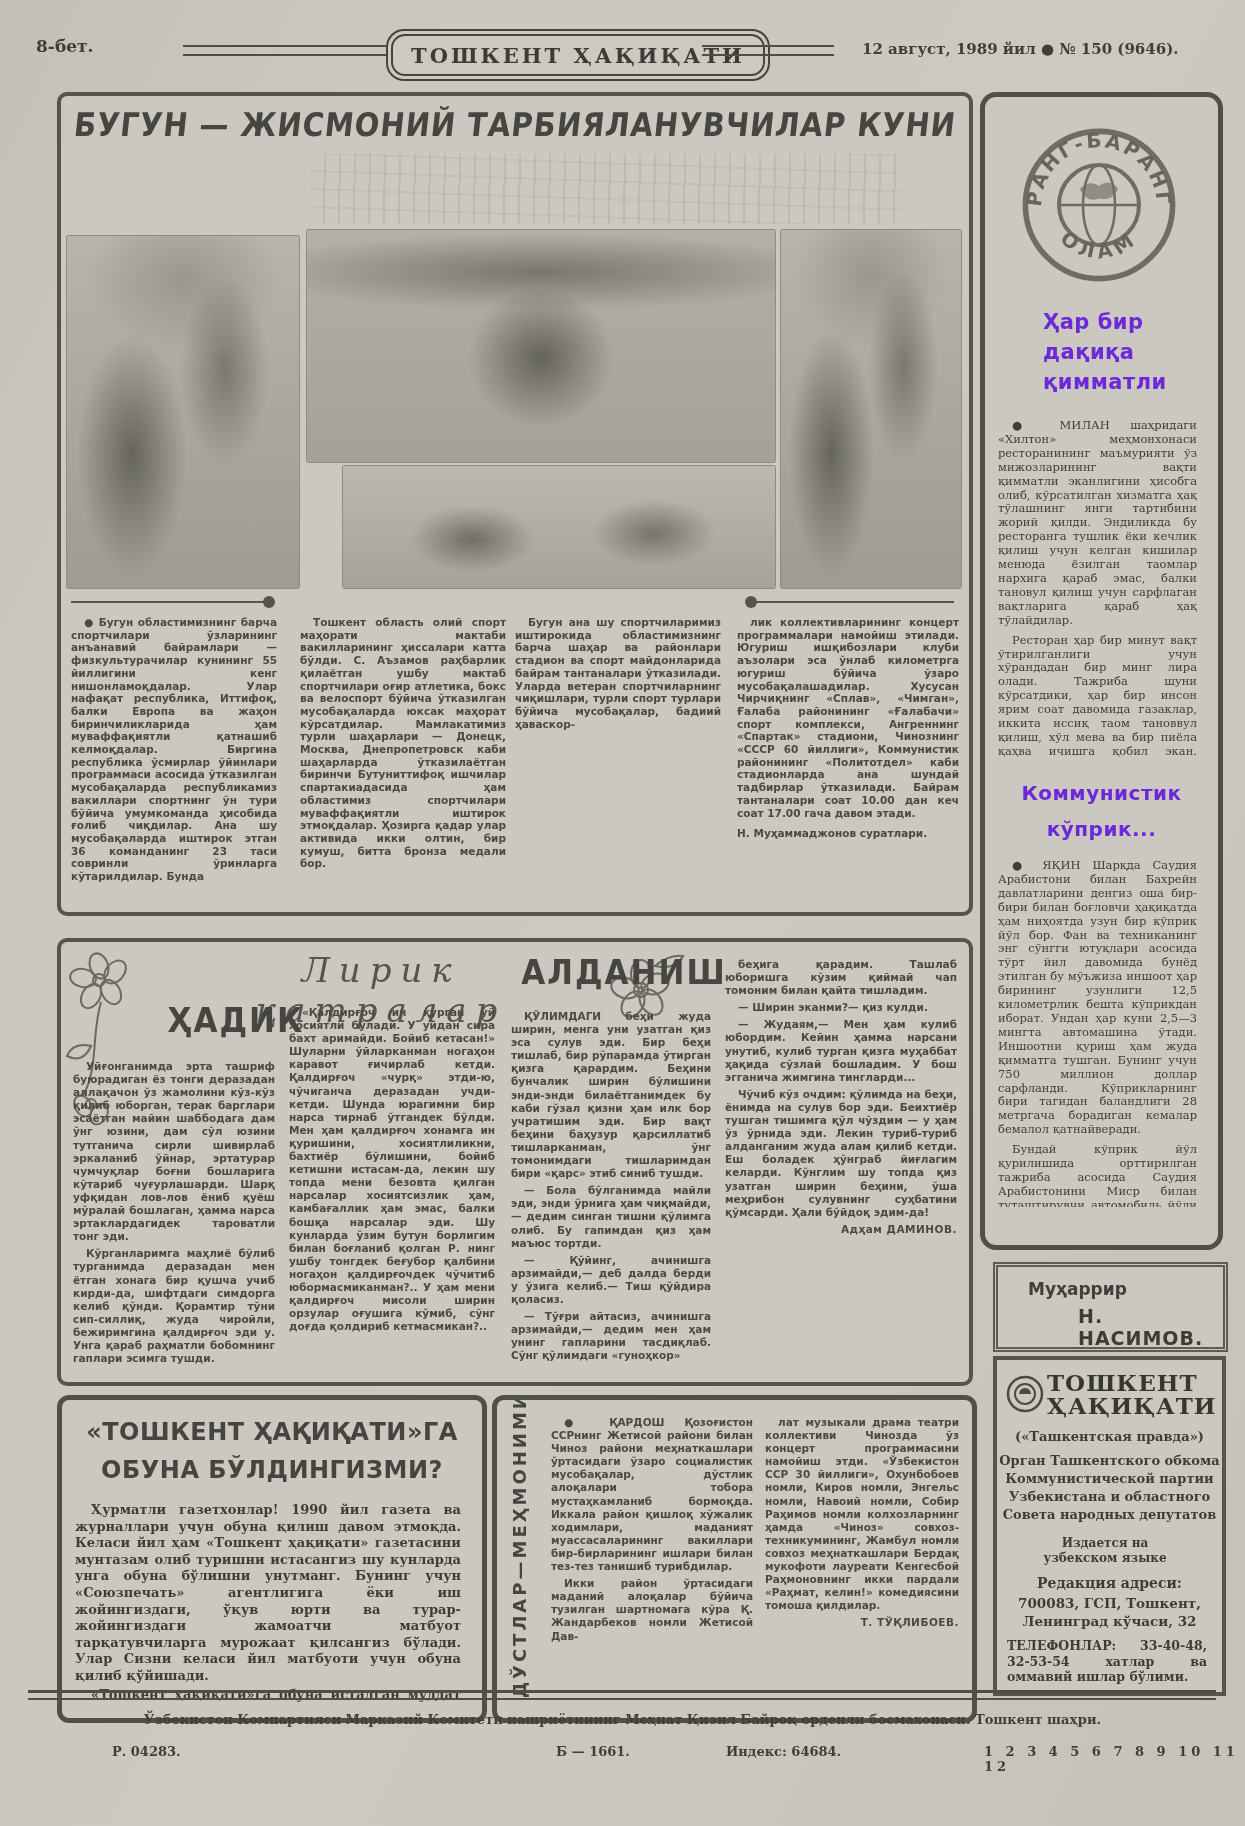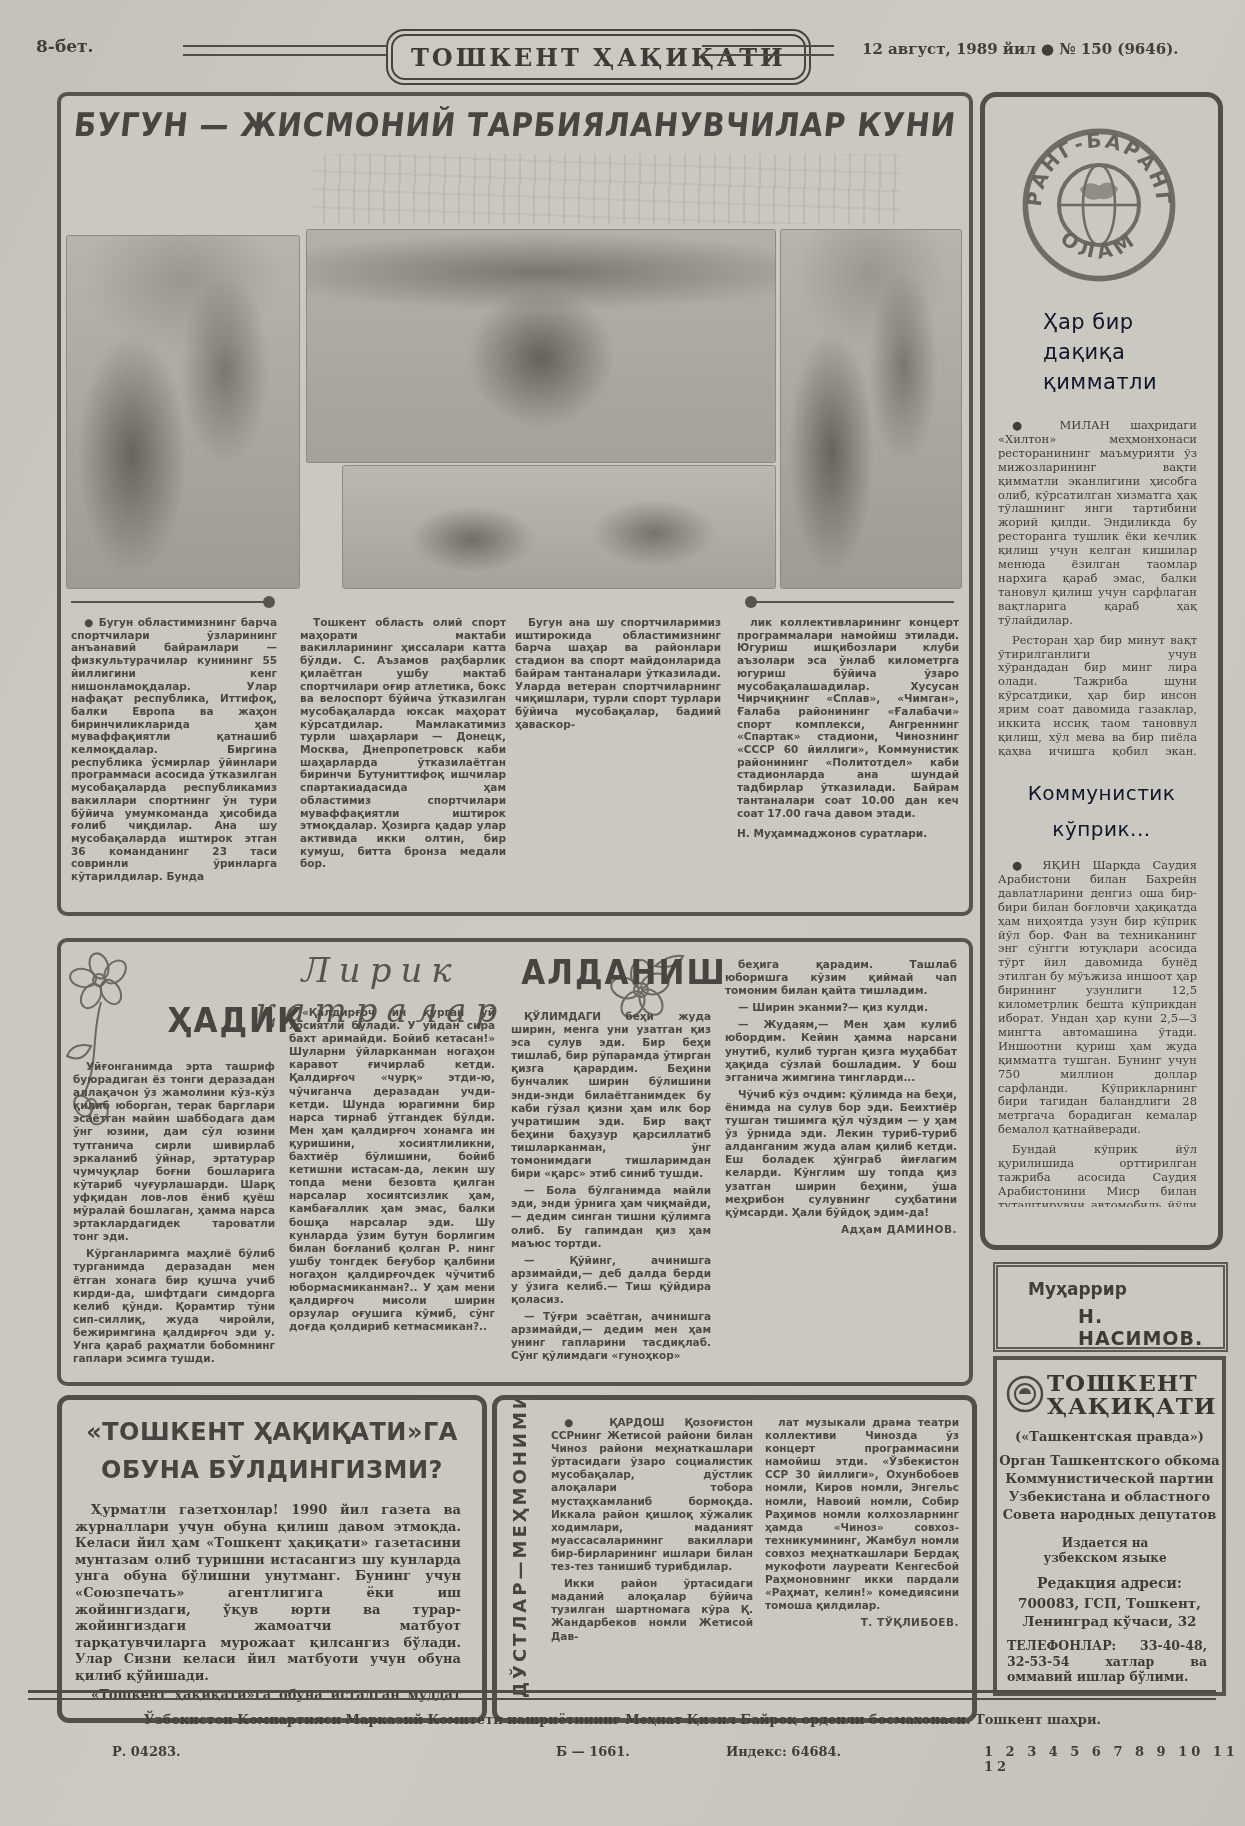--- a/index.html
+++ b/index.html
@@ -5,21 +5,21 @@
   html,body{margin:0;padding:0;background:#9b9a94;}
   .page{position:relative;width:1245px;height:1826px;margin:0 auto;overflow:hidden;
     background:linear-gradient(115deg,#c2c0b8 0%,#c9c7bf 18%,#cbc9c1 55%,#c4c2ba 100%);
     font-family:"DejaVu Sans",sans-serif;color:#45443e;}
   .abs{position:absolute;}
   
   .page-label{font-family:"DejaVu Serif",serif;font-weight:bold;font-size:17px;color:#3f3e38;}
   .rule-double{height:7px;border-top:2px solid #4e4d46;border-bottom:2px solid #4e4d46;}
   .masthead{border:2px solid #45443e;border-radius:18px;padding:3px;background:#cbc9c1;}
   .masthead-inner{border:2px solid #45443e;border-radius:14px;text-align:center;
-    font-family:"DejaVu Serif",serif;font-weight:bold;font-size:24px;letter-spacing:3px;
+    font-family:"DejaVu Serif",serif;font-weight:bold;font-size:21px;letter-spacing:3px;
     padding:7px 18px 6px;color:#3c3b35;}
   .date-line{font-family:"DejaVu Serif",serif;font-weight:bold;font-size:15px;color:#3f3e38;}
   
   .nbox{border:4px solid #55544d;border-radius:10px;background:#cac8c0;overflow:hidden;}
   .nbox-heavy{border:5px solid #504f48;border-radius:12px;background:#cac8c0;overflow:hidden;}
   
   .top-headline{width:100%;text-align:center;font-weight:700;font-size:29px;color:#46453f;
     letter-spacing:1px;transform:skewX(-6deg) scaleY(1.12);}
   .scribble{background:repeating-linear-gradient(91deg,transparent 0 13px,rgba(90,90,82,.22) 13px 15px),
     repeating-linear-gradient(2deg,transparent 0 16px,rgba(90,90,82,.12) 16px 18px);
@@ -38,21 +38,21 @@
     radial-gradient(ellipse 24% 46% at 72% 55%,rgba(60,59,54,.5),transparent 60%),
     linear-gradient(180deg,#bab8af,#a5a39a);}
   .sepline{height:2px;background:#55544d;}
   .sepline .dot{position:absolute;top:-5px;width:12px;height:12px;border-radius:50%;background:#55544d;}
   .bodycol{font-weight:bold;font-size:10.5px;line-height:12.7px;text-align:justify;color:#4a4942;overflow:hidden;}
   .bodycol p{margin:0 0 4px;text-indent:13px;}
   .bodycol2{font-weight:bold;font-size:10.5px;line-height:13.1px;text-align:justify;color:#4a4942;overflow:hidden;}
   .bodycol2 p{margin:0 0 4px;text-indent:13px;}
   .credit{text-indent:0 !important;margin-top:8px !important;}
   
-  .sb-title{font-weight:400;font-size:21px;line-height:30px;color:#0f172a;letter-spacing:.5px;}
+  .sb-title{font-weight:700;font-size:21px;line-height:30px;color:#6d28d9;letter-spacing:.5px;}
   .sb-serif{font-family:"DejaVu Serif",serif;font-size:11.5px;line-height:13.9px;text-align:justify;color:#3e3d37;overflow:hidden;}
   .sb-serif p{margin:0 0 6px;text-indent:14px;}
   .editor-box{border:5px double #5d5c54;background:#cac8c0;}
   .editor-role{font-weight:700;font-size:17px;color:#413f39;}
   .editor-name{font-weight:700;font-size:19px;letter-spacing:1px;color:#3c3b35;}
   .imprint{font-family:"DejaVu Serif",serif;font-weight:bold;color:#3d3c36;}
   .logo-title{font-family:"DejaVu Serif",serif;font-weight:bold;font-size:23px;line-height:22px;letter-spacing:1px;color:#38372f;}
   .imp-c{text-align:center;font-size:13px;line-height:18px;}
   .imp-small{font-size:12px;line-height:15px;}
   
@@ -208,21 +208,21 @@
     </div>
     <div class="abs bodycol2" style="left:228px;top:64px;width:206px;height:364px;">
       <p>«Қалдирғоч ин қурган уй хосиятли бўлади. У уйдан сира бахт аримайди. Бойиб кетасан!» Шуларни ўйларканман ногаҳон каравот ғичирлаб кетди. Қалдирғоч «чурқ» этди-ю, чўчиганча деразадан учди-кетди. Шунда юрагимни бир нарса тирнаб ўтгандек бўлди. Мен ҳам қалдирғоч хонамга ин қуришини, хосиятлиликни, бахтиёр бўлишини, бойиб кетишни истасам-да, лекин шу топда мени безовта қилган нарсалар хосиятсизлик ҳам, камбағаллик ҳам эмас, балки бошқа нарсалар эди. Шу кунларда ўзим бутун борлигим билан боғланиб қолган Р. нинг ушбу тонгдек беғубор қалбини ногаҳон қалдирғочдек чўчитиб юбормасмиканман?.. У ҳам мени қалдирғоч мисоли ширин орзулар оғушига кўмиб, сўнг доғда қолдириб кетмасмикан?..</p>
     </div>
 
     <div class="abs story-title" style="left:448px;top:12px;width:230px;text-align:center;">АЛДАНИШ</div>
     <div class="abs bodycol2" style="left:450px;top:68px;width:200px;height:360px;">
       <p>ҚЎЛИМДАГИ беҳи жуда ширин, менга уни узатган қиз эса сулув эди. Бир беҳи тишлаб, бир рўпарамда ўтирган қизга қарардим. Беҳини бунчалик ширин бўлишини энди-энди билаётганимдек бу каби гўзал қизни ҳам илк бор учратишим эди. Бир вақт беҳини баҳузур қарсиллатиб тишларканман, ўнг томонимдаги тишларимдан бири «қарс» этиб синиб тушди.</p>
       <p>— Бола бўлганимда майли эди, энди ўрнига ҳам чиқмайди,— дедим синган тишни қўлимга олиб. Бу гапимдан қиз ҳам маъюс тортди.</p>
       <p>— Қўйинг, ачинишга арзимайди,— деб далда берди у ўзига келиб.— Тиш қўйдира қоласиз.</p>
-      <p>— Тўғри эсаётган, ачинишга арзимайди,— дедим мен ҳам унинг гапларини тасдиқлаб. Сўнг қўлимдаги «гуноҳкор»</p>
+      <p>— Тўғри айтасиз, ачинишга арзимайди,— дедим мен ҳам унинг гапларини тасдиқлаб. Сўнг қўлимдаги «гуноҳкор»</p>
     </div>
     <div class="abs bodycol2" style="left:664px;top:16px;width:232px;height:412px;">
       <p>беҳига қарадим. Ташлаб юборишга кўзим қиймай чап томоним билан қайта тишладим.</p>
       <p>— Ширин эканми?— қиз кулди.</p>
       <p>— Жудаям,— Мен ҳам кулиб юбордим. Кейин ҳамма нарсани унутиб, кулиб турган қизга муҳаббат ҳақида сўзлай бошладим. У бош эгганича жимгина тингларди...</p>
       <p>Чўчиб кўз очдим: қўлимда на беҳи, ёнимда на сулув бор эди. Беихтиёр тушган тишимга қўл чўздим — у ҳам ўз ўрнида эди. Лекин туриб-туриб алданганим жуда алам қилиб кетди. Еш боладек ҳўнграб йиғлагим келарди. Кўнглим шу топда қиз узатган ширин беҳини, ўша меҳрибон сулувнинг суҳбатини қўмсарди. Ҳали бўйдоқ эдим-да!</p>
       <p class="author">Адҳам ДАМИНОВ.</p>
     </div>
   </div>
 

